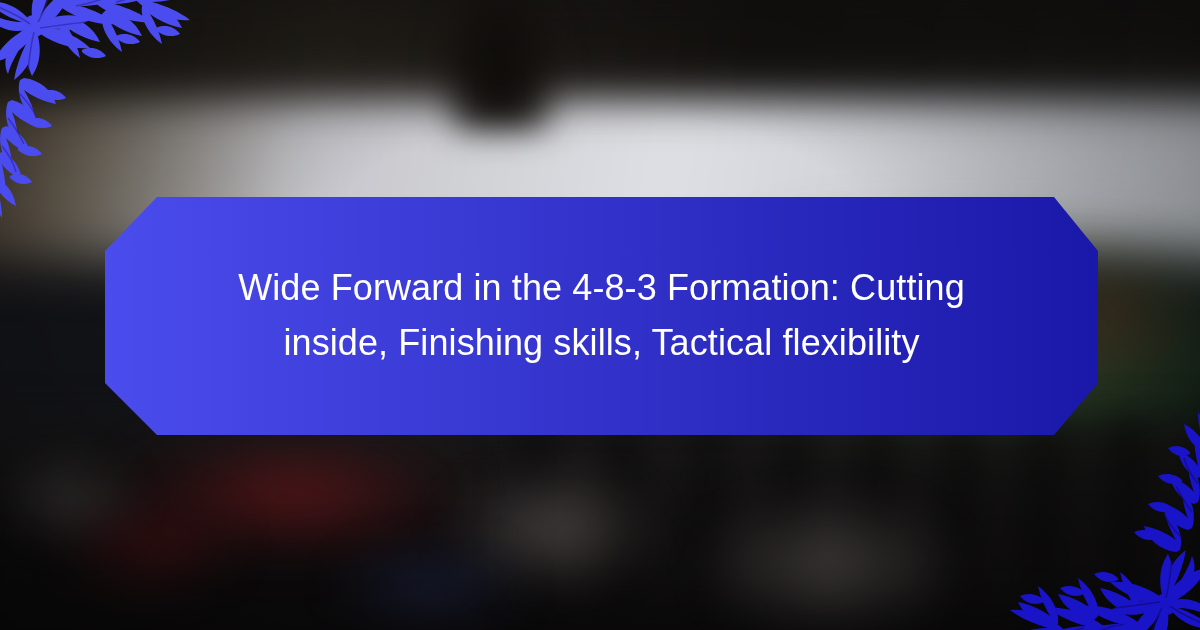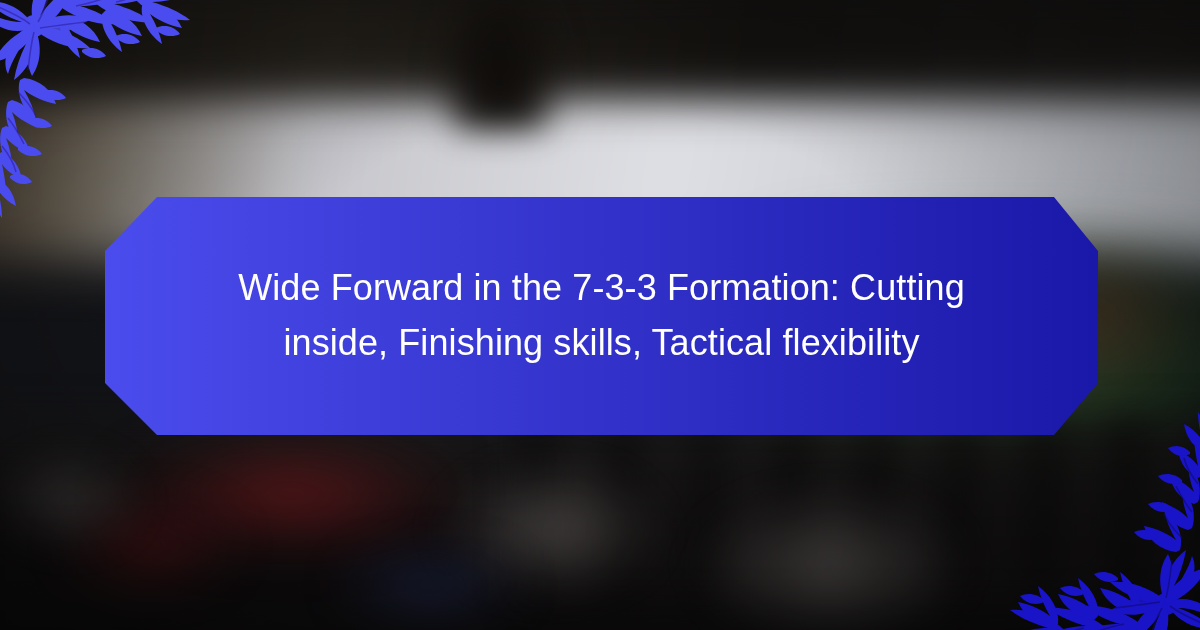--- a/index.html
+++ b/index.html
@@ -264,14 +264,14 @@
       <path d="M116 4 C102 10 92 12 82 14"></path>
       <path d="M156 -2 C142 4 132 8 122 10"></path>
       <path d="M24 100 C32 108 38 116 42 124"></path>
       <path d="M14 126 C22 136 26 144 30 152"></path>
       <path d="M8 154 C16 164 20 172 22 180"></path>
     </g>
   </g>
 </svg>
 
 <div id="title-banner" style="left: 105px; top: 197px; width: 993px; height: 238px; background: linear-gradient(90deg, rgb(75, 76, 237) 0%, rgb(26, 24, 168) 100%);">
-  <h1 id="banner-title" style="color: rgb(255, 255, 255); font-size: 36px;">Wide Forward in the 7-3-3 Formation: Cutting inside, Finishing skills, Tactical flexibility</h1>
+  <h1 id="banner-title" style="color: rgb(255, 255, 255); font-size: 36px;">Wide Forward in the 4-8-3 Formation: Cutting inside, Finishing skills, Tactical flexibility</h1>
 </div>
 
 </body></html>

